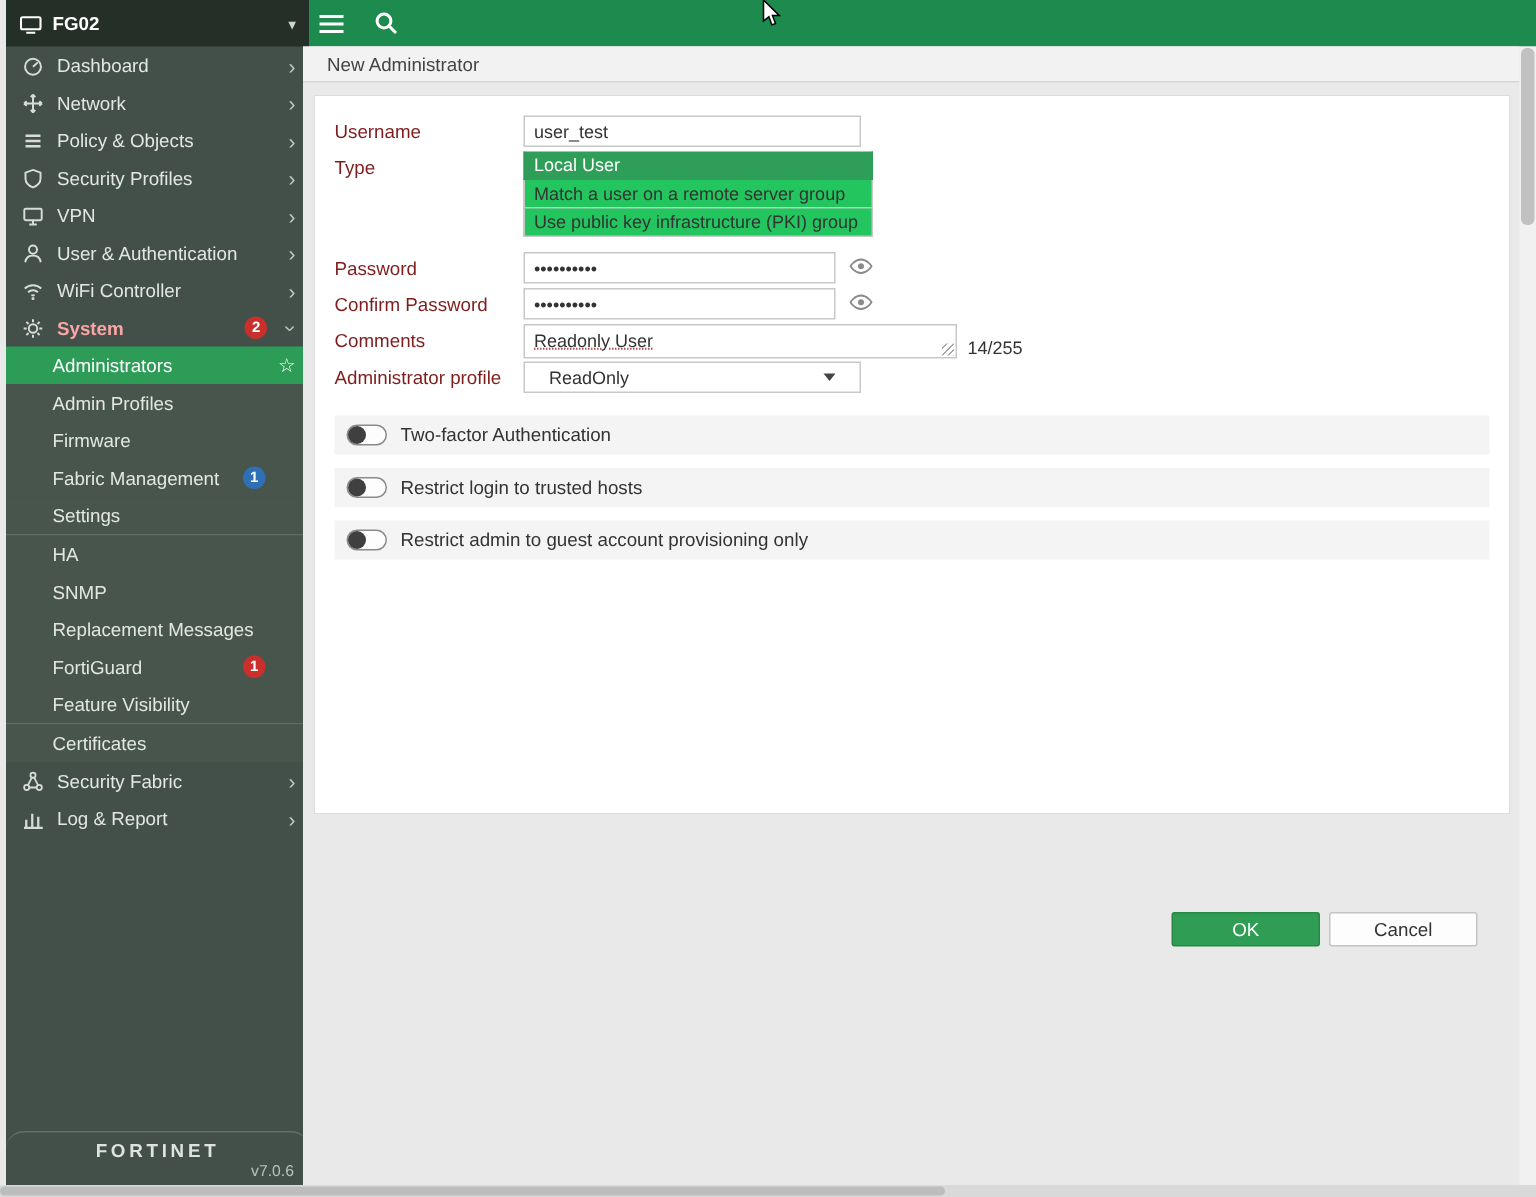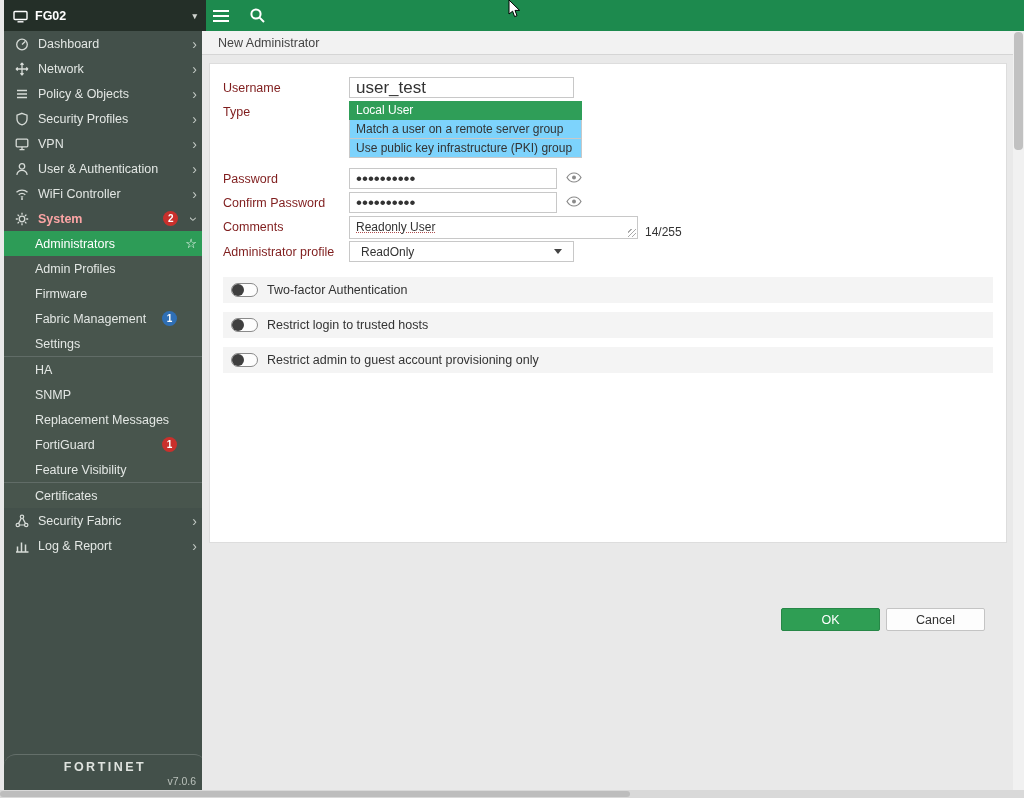--- a/index.html
+++ b/index.html
@@ -42,42 +42,42 @@
 
   
   .main { position:absolute; left:202px; top:31px; width:811px; height:759px; background:#e9e9e9; }
   .breadcrumb { height:24px; background:#f2f2f2; border-bottom:1px solid #d5d5d5; display:flex;
                 align-items:center; padding-left:16px; font-size:12.5px; color:#444; }
   .content { padding:8px 6px 0 7px; }
   .panel { background:#fff; border:1px solid #ddd; height:480px; padding:13px; }
 
   .frow { display:flex; align-items:flex-start; margin-bottom:3px; }
   .frow > label { width:126px; flex:none; font-size:12.5px; color:#7f1d1d; padding-top:4px; }
-  input.txt { height:21px; border:1px solid #c8c8c8; font-size:17px; color:#333; padding:0 6px;
+  input.txt { height:21px; border:1px solid #c8c8c8; font-size:12px; color:#333; padding:0 6px;
               font-family:"Liberation Sans", sans-serif; background:#fff; }
   .w225 { width:225px; } .w208 { width:208px; }
 
   .typelist { width:233px; }
-  .opt { height:19px; line-height:18px; font-size:12px; color:#333; padding:0 6px; background:#7dd3fc;
+  .opt { height:19px; line-height:18px; font-size:12px; color:#333; padding:0 6px; background:#22c55e;
          border:1px solid #c8c8c8; border-top:none; white-space:nowrap; overflow:hidden; cursor:pointer; }
   .opt.sel { background:#2f9e58; color:#fff; border-color:#2f9e58; }
   .mb10 { margin-bottom:10px; }
 
   .eye { margin-left:9px; margin-top:4px; color:#8a8a8a; cursor:pointer; }
 
   .ta-wrap { display:flex; align-items:flex-end; }
   .ta { width:289px; height:23px; border:1px solid #c8c8c8; background:#fff; position:relative; }
   .ta .val { display:block; font-size:12px; color:#333; padding:3px 6px 0;
              text-decoration:underline; text-decoration-style:dotted; text-decoration-color:#b05050; }
   .grip { position:absolute; right:1px; bottom:1px; width:8px; height:8px; cursor:nwse-resize;
           background:repeating-linear-gradient(135deg, transparent 0 2px, #aaa 2px 3px); }
   .counter { font-size:12px; color:#333; margin-left:7px; }
 
   .select { width:225px; height:21px; border:1px solid #c8c8c8; background:#fff; display:flex;
-            align-items:center; padding:0 11px; font-size:12px; color:#333; cursor:pointer; }
+            align-items:center; padding:0 16px; font-size:12px; color:#333; cursor:pointer; }
   .caret { margin-left:auto; width:0; height:0; border-left:4px solid transparent;
            border-right:4px solid transparent; border-top:5px solid #444; }
 
   .trow { height:26px; background:#f4f4f4; display:flex; align-items:center; gap:9px; padding:0 8px; margin-top:9px; }
   .trow.first { margin-top:15px; }
   .trow .tlabel { font-size:12.5px; color:#333; }
   .toggle { width:27px; height:14px; border-radius:8px; background:#fdfdfd; border:1px solid #8a8a8a;
             position:relative; flex:none; cursor:pointer; }
   .knob { position:absolute; left:0; top:0; width:12px; height:12px; border-radius:50%; background:#3f3f3f; }
 

